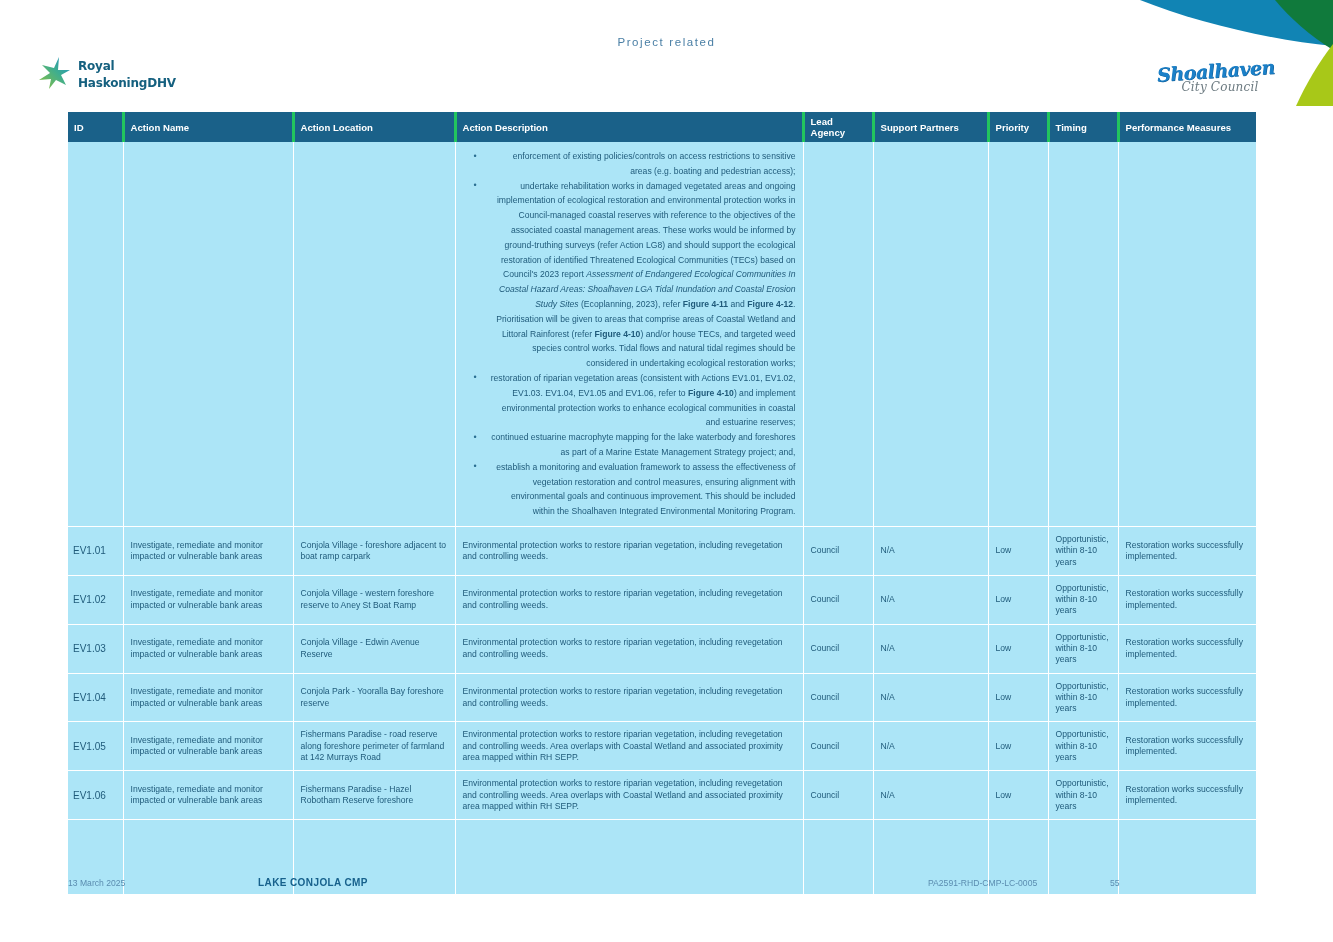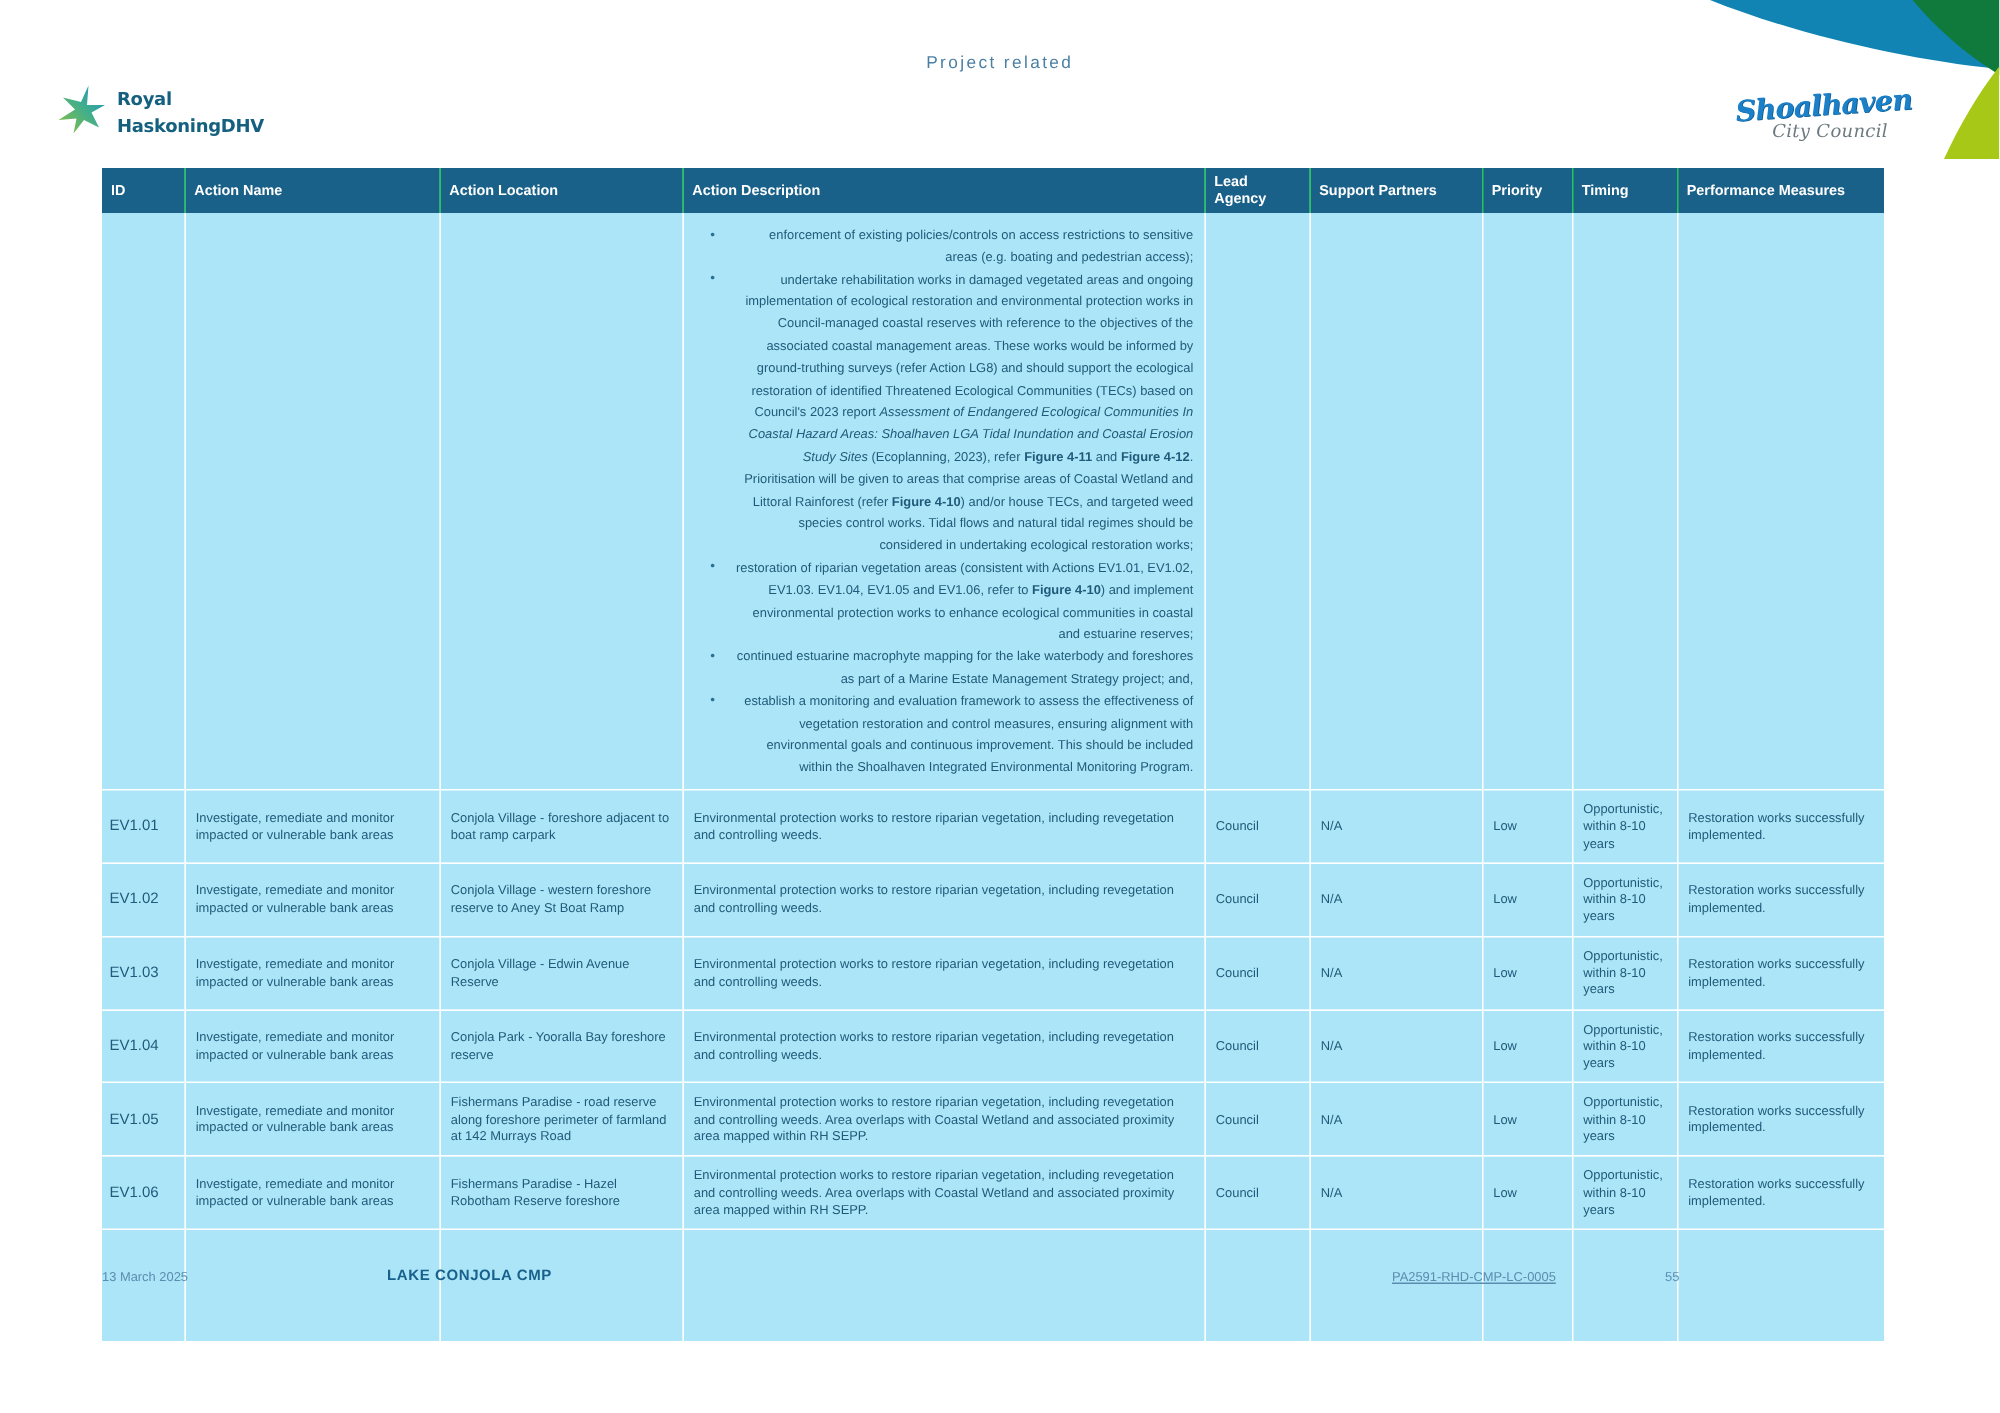--- a/index.html
+++ b/index.html
@@ -93,21 +93,21 @@
     border-collapse: collapse;
     table-layout: fixed;
   }
   .action-table th {
     background: #1a6189;
     color: #ffffff;
     font-size: 9.6px;
     font-weight: bold;
     text-align: left;
     padding: 4px 5px 4px 6px;
-    border-right: 1px solid #22c55e;
+    border-right: 3px solid #22c55e;
     vertical-align: middle;
     height: 12px;
   }
   .action-table th:last-child { border-right: none; }
 
   .action-table td {
     background: #ace5f7;
     border-right: 1.5px solid #ffffff;
     border-bottom: 1.5px solid #ffffff;
     padding: 7px 7px 7px 7px;
@@ -151,33 +151,33 @@
 
   .spacer-row td {
     height: 60px;
     border-bottom: none;
   }
 
   
   .page-footer {
     position: absolute;
     left: 68px;
-    top: 844px;
+    top: 876px;
     width: 1188px;
     height: 20px;
     font-size: 8.6px;
     color: #5b8db0;
   }
   .footer-date { position: absolute; left: 0; top: 2px; }
   .footer-title {
     position: absolute; left: 190px; top: 1px;
     font-weight: bold; font-size: 10px;
     color: #17618c; letter-spacing: 0.4px;
   }
-  .footer-docid { position: absolute; left: 860px; top: 2px; text-decoration: underline; }
+  .footer-docid { position: absolute; left: 860px; top: 2px; }
   .footer-page { position: absolute; left: 1042px; top: 2px; }
 </style>
 </head>
 <body>
 
 <div class="corner-graphic">
   <svg width="233" height="112" viewBox="0 0 233 112" xmlns="http://www.w3.org/2000/svg">
     <path d="M 40 0 L 233 0 L 233 46 C 170 40 95 22 40 0 Z" fill="#1184b4"></path>
     <path d="M 175 0 L 233 0 L 233 50 C 210 36 190 18 175 0 Z" fill="#107a3c"></path>
     <path d="M 233 44 L 233 106 L 196 106 C 206 84 219 62 233 44 Z" fill="#a8c818"></path>

